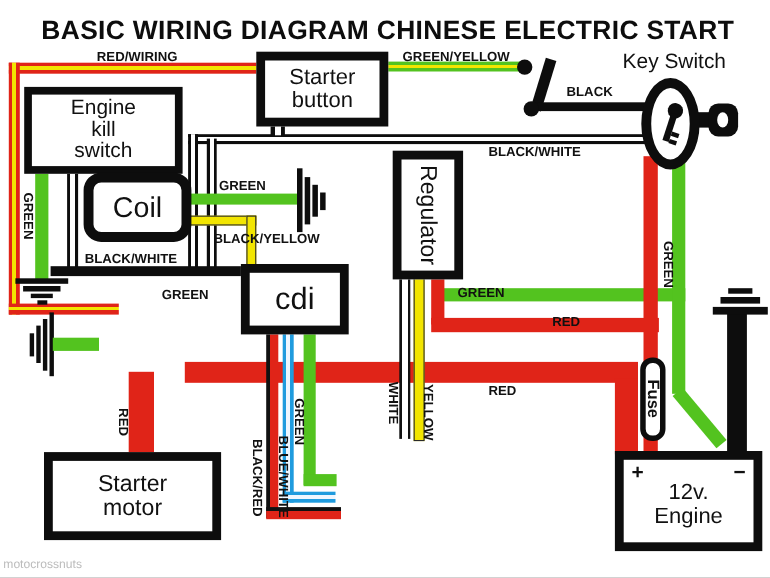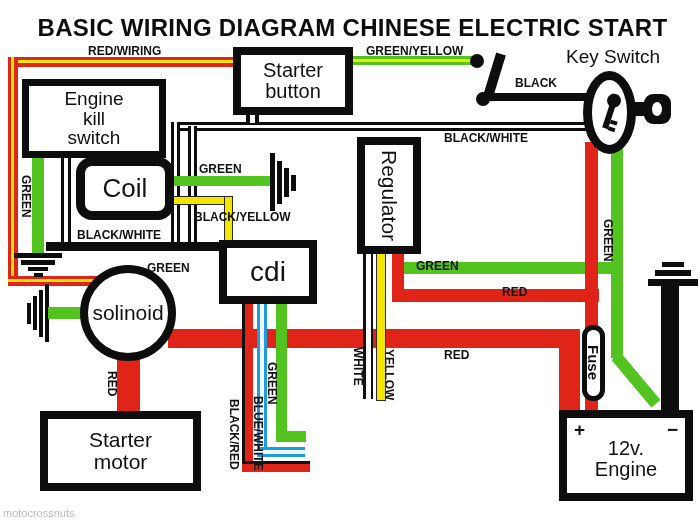--- a/index.html
+++ b/index.html
@@ -121,23 +121,20 @@
   </div>
 
   <div class="box comp-lbl" style="left:219px;top:240px;width:98px;height:64px;border-width:8px;font-size:28px">
     <div>cdi</div>
   </div>
 
   <div class="box comp-lbl" style="left:357px;top:137px;width:64px;height:117px;border-width:8px;font-size:21px">
     <div class="vlbl">Regulator</div>
   </div>
 
-  <div class="box circle comp-lbl" style="left:80px;top:265px;width:96px;height:96px;border-width:8px;font-size:21px">
-    <div>solinoid</div>
-  </div>
 
   <div class="box comp-lbl" style="left:40px;top:411px;width:161px;height:80px;border-width:8px;font-size:21px">
     <div>Starter</div>
     <div>motor</div>
   </div>
 
 
   <div class="box comp-lbl" style="left:559px;top:410px;width:134px;height:91px;border-width:8px;font-size:20px;justify-content:flex-start;padding-top:2px">
     <div style="display:flex;justify-content:space-between;width:100%;padding:0 7px;font-weight:bold;font-size:19px">
       <span>+</span>

